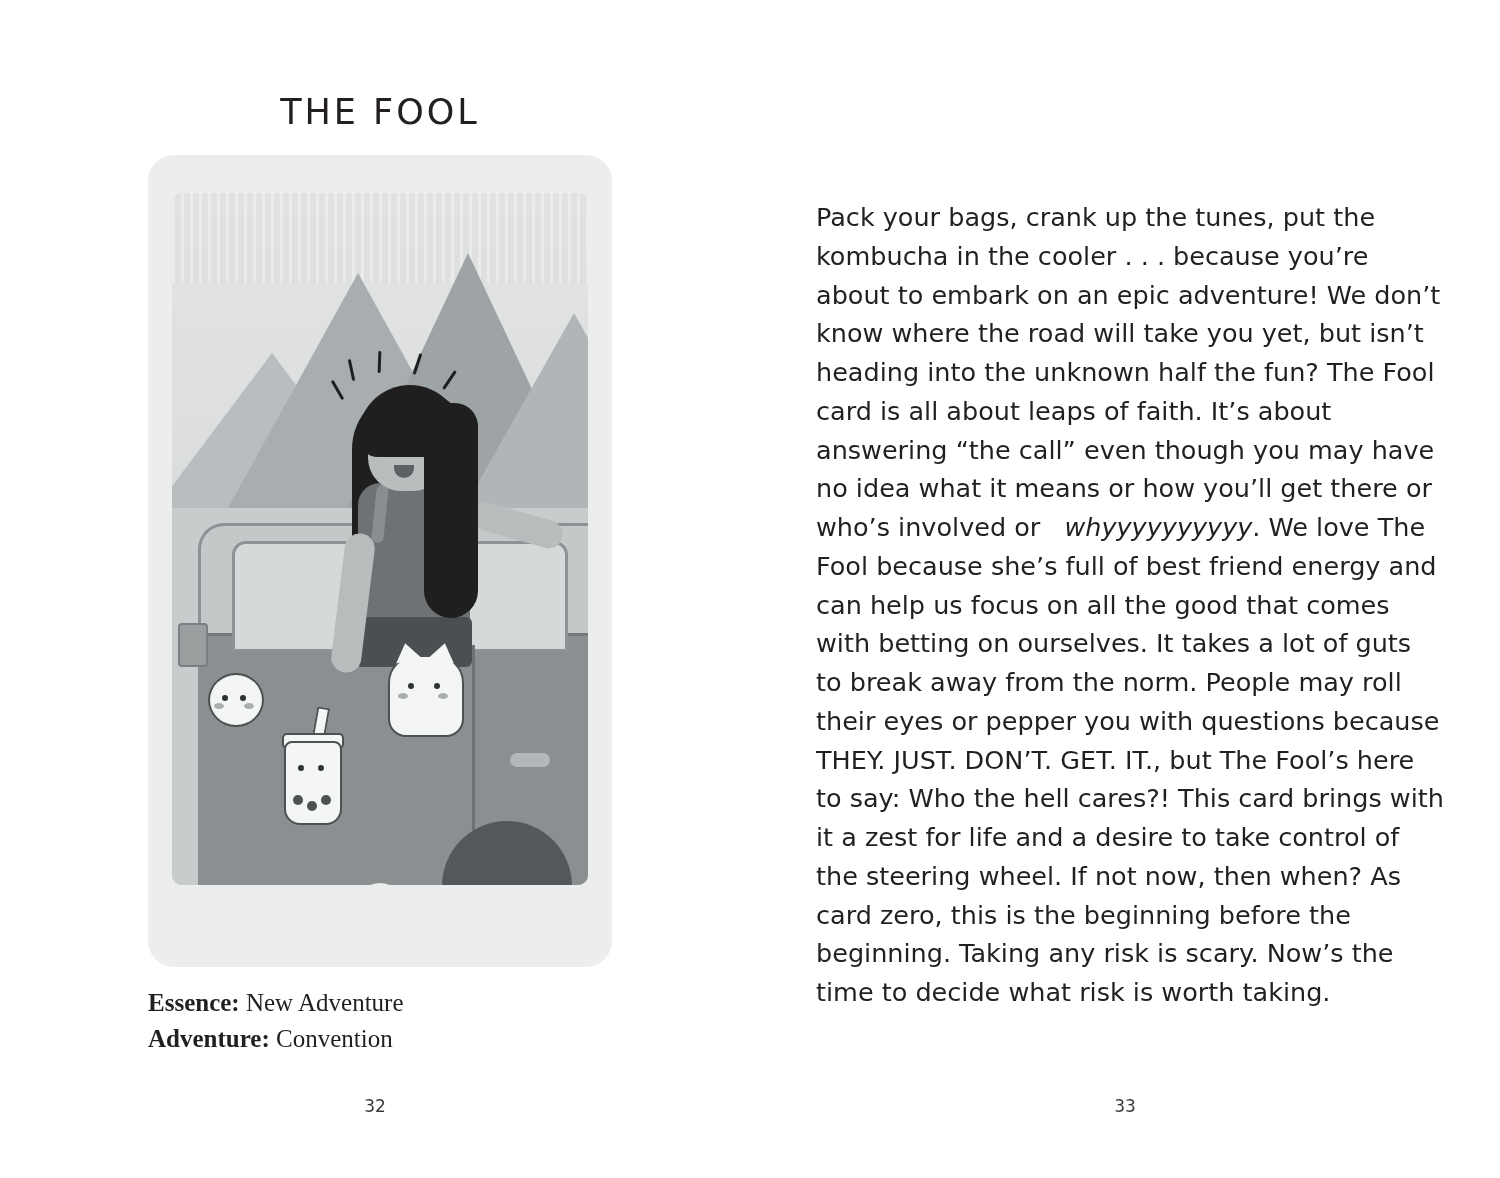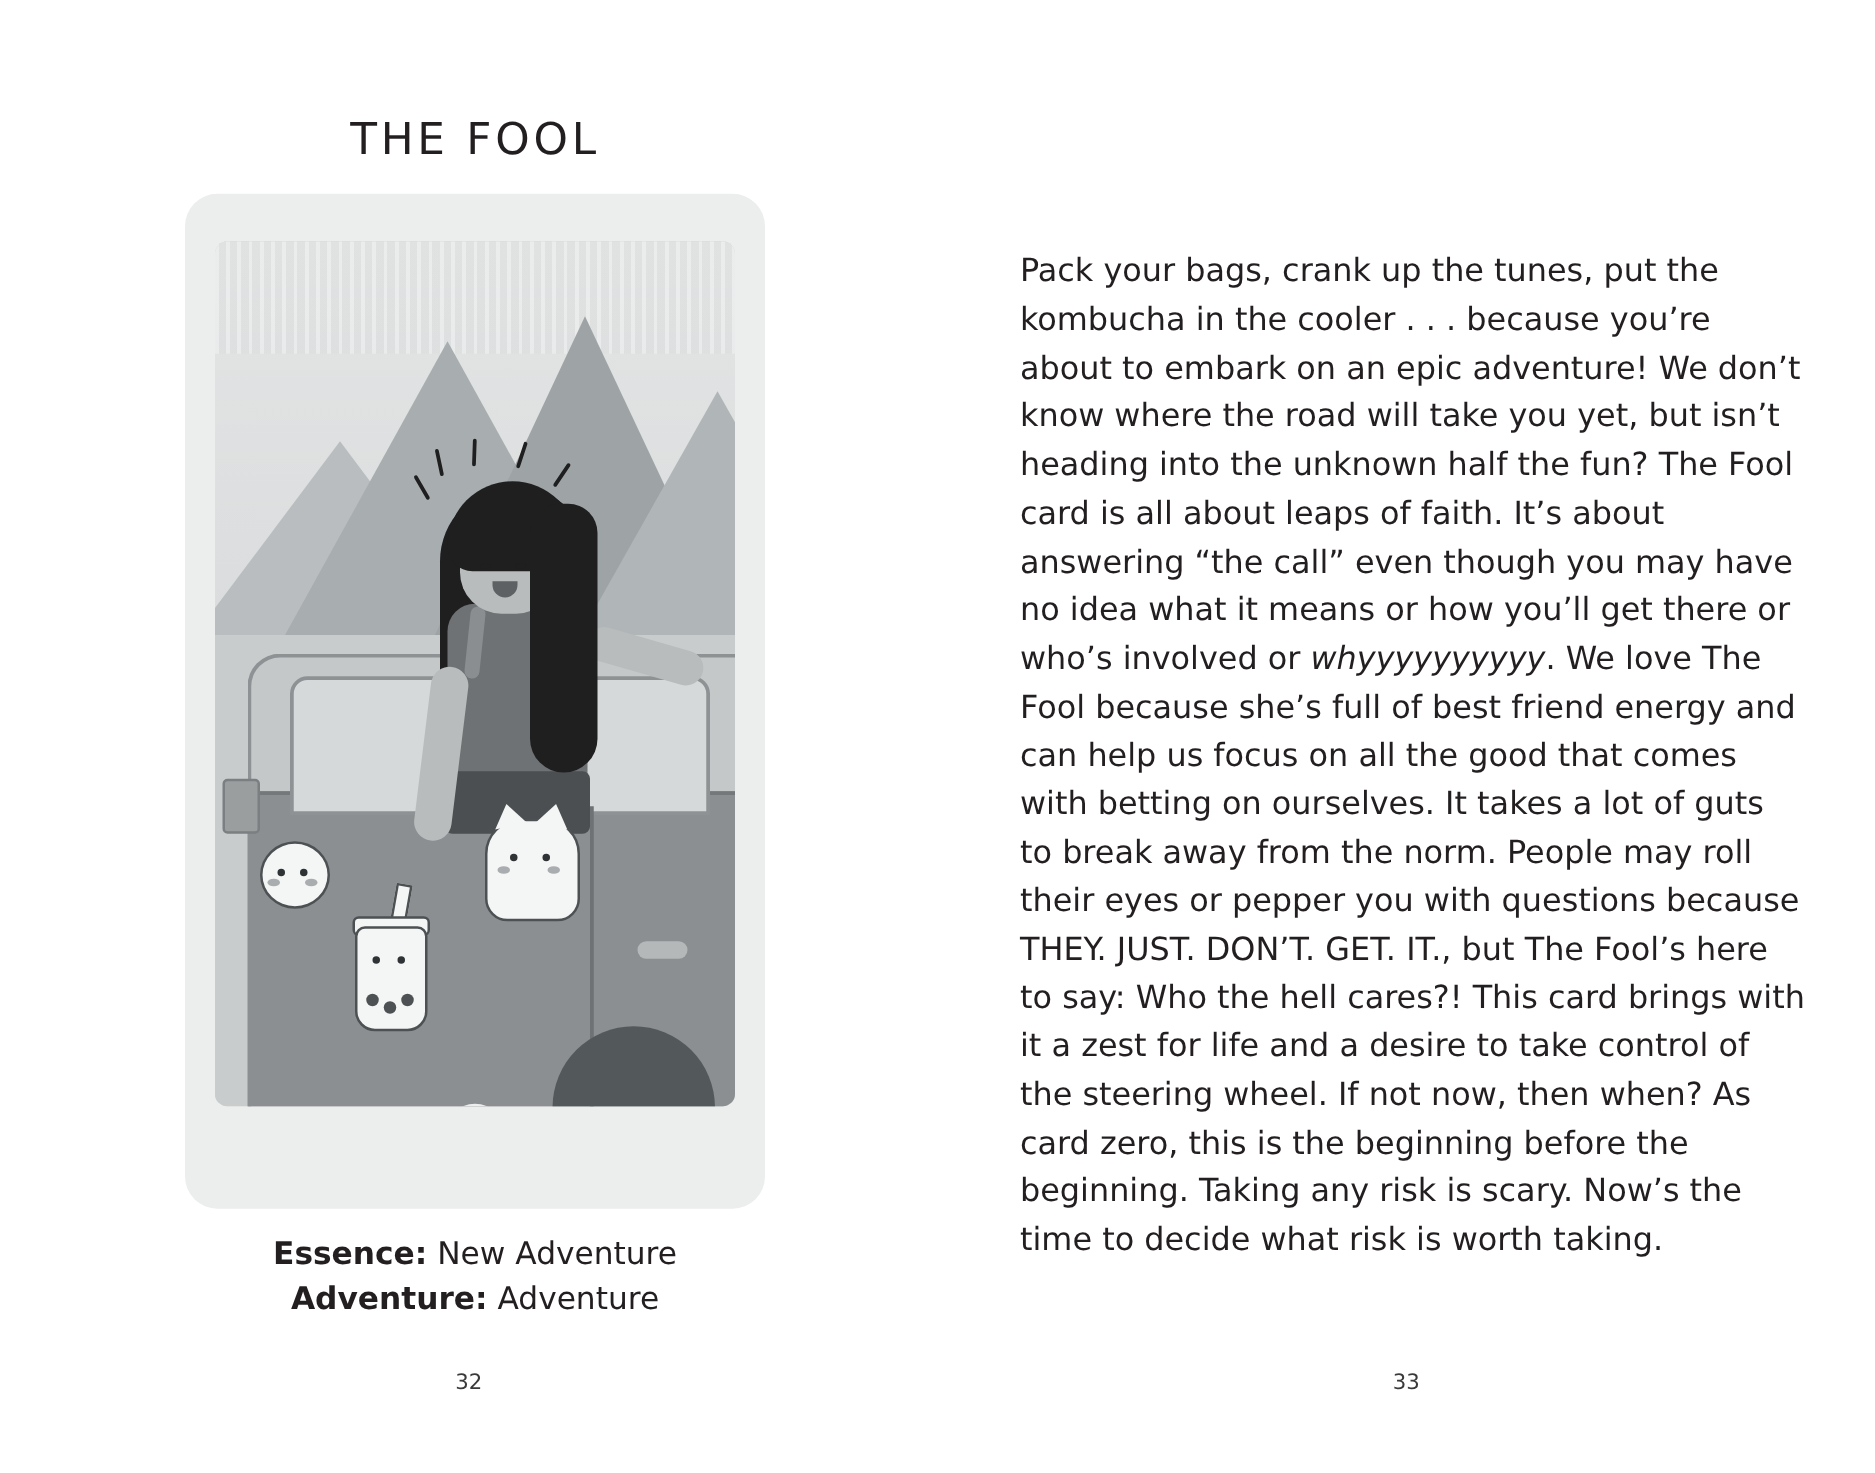--- a/index.html
+++ b/index.html
@@ -391,24 +391,24 @@
     justify-content: center;
     font-size: 21px;
     color: #231f20;
   }
 
   .meta {
     position: absolute;
     left: 148px;
     top: 985px;
     width: 464px;
-    text-align: center;
     font-size: 25px;
     line-height: 1.45;
     color: #231f20;
+    font-family: Liberation Serif, serif;
   }
   .meta b { font-weight: 700; }
 
   .folio {
     position: absolute;
     bottom: 62px;
     left: 0;
     right: 0;
     text-align: center;
     font-size: 17px;
@@ -419,21 +419,21 @@
   .body-copy {
     position: absolute;
     left: 66px;
     top: 198px;
     width: 628px;
     font-size: 25.5px;
     line-height: 1.52;
     color: #231f20;
     text-align: left;
   }
-  .body-copy em { font-style: italic; }
+  .body-copy em { font-style: italic; margin-left: 16px; }
 </style>
 </head>
 <body>
 
 <div class="spread">
 
   <div class="page-left">
 
     <div class="card-title">THE FOOL</div>
 
@@ -506,21 +506,21 @@
       </div>
     </div>
 
     <div class="meta">
       <div>
         <b>Essence:</b>
         <span>New Adventure</span>
       </div>
       <div>
         <b>Adventure:</b>
-        <span>Adventure</span>
+        <span>Convention</span>
       </div>
     </div>
 
     <div class="folio">32</div>
   </div>
 
   <div class="page-right">
     <div class="body-copy"><span>Pack your bags, crank up the tunes, put the kombucha in the cooler . . . because you’re about to embark on an epic adventure! We don’t know where the road will take you yet, but isn’t heading into the unknown half the fun? The Fool card is all about leaps of faith. It’s about answering “the call” even though you may have no idea what it means or how you’ll get there or who’s involved or </span><em>whyyyyyyyyyy</em><span>. We love The Fool because she’s full of best friend energy and can help us focus on all the good that comes with betting on ourselves. It takes a lot of guts to break away from the norm. People may roll their eyes or pepper you with questions because THEY. JUST. DON’T. GET. IT., but The Fool’s here to say: Who the hell cares?! This card brings with it a zest for life and a desire to take control of the steering wheel. If not now, then when? As card zero, this is the beginning before the beginning. Taking any risk is scary. Now’s the time to decide what risk is worth taking.</span></div>
     <div class="folio">33</div>
   </div>

